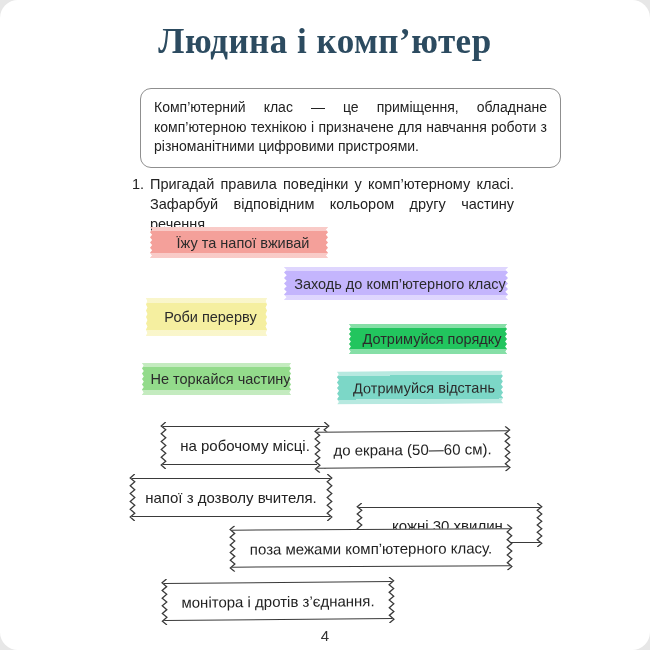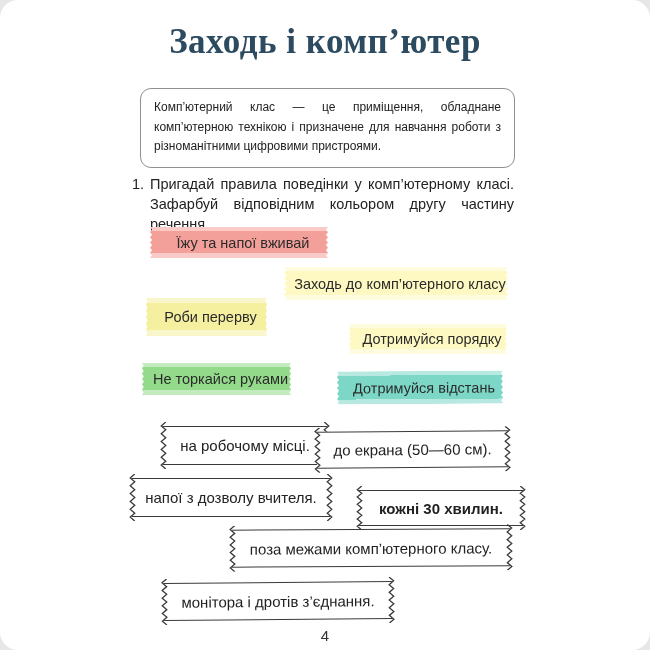--- a/index.html
+++ b/index.html
@@ -7,23 +7,23 @@
     position:relative;width:650px;height:650px;background:#ffffff;
     border-radius:18px;overflow:hidden;
     font-family:"Liberation Sans",sans-serif;color:#2b2b2b;
   }
   .page-title{
     position:absolute;top:22px;left:0;width:100%;text-align:center;
     font-family:"Liberation Serif",serif;font-weight:bold;font-size:35px;
     letter-spacing:.5px;color:#2c4b60;
   }
   .intro-box{
-    position:absolute;left:140px;top:88px;width:375px;box-sizing:border-box;
+    position:absolute;left:140px;top:88px;width:421px;box-sizing:border-box;
     border:1.3px solid #8f8f8f;border-radius:11px;padding:9px 13px 10px 13px;
-    font-size:12px;line-height:19.5px;text-align:justify;color:#222;
+    font-size:14px;line-height:19.5px;text-align:justify;color:#222;
   }
   .task{
     position:absolute;left:132px;top:174px;width:382px;display:flex;
     font-size:14.5px;line-height:20px;color:#222;
   }
   .task-number{flex:0 0 18px;}
   .task-text{flex:1;text-align:justify;}
   .tape{
     position:absolute;display:flex;align-items:center;justify-content:center;
     font-size:14.5px;color:#2b2b2b;
@@ -45,45 +45,45 @@
   .page-number{
     position:absolute;left:0;bottom:6px;width:100%;text-align:center;
     font-size:15px;color:#333;
   }
 </style>
 </head>
 <body>
 
 <div class="sheet">
 
-  <div class="page-title">Заходь і комп’ютер</div>
+  <div class="page-title">Людина і комп’ютер</div>
 
   <div class="intro-box">
     <span>Комп’ютерний клас — це приміщення, обладнане комп’ютерною технікою і призначене для навчання роботи з різноманітними цифровими пристроями.</span>
   </div>
 
   <div class="task">
     <span class="task-number">1.</span>
     <span class="task-text">Пригадай правила поведінки у комп’ютерному класі. Зафарбуй відповідним кольором другу частину речення.</span>
   </div>
 
   <div class="tape" style="left: 150px; top: 227px; width: 178px; height: 31px; background-color: rgb(244, 160, 154);">
     <span>Їжу та напої вживай</span>
   </div>
-  <div class="tape" style="left: 284px; top: 267px; width: 224px; height: 33px; background-color: #fef9c3;">
+  <div class="tape" style="left: 284px; top: 267px; width: 224px; height: 33px; background-color: #c4b5fd;">
     <span>Заходь до комп’ютерного класу</span>
   </div>
   <div class="tape" style="left: 146px; top: 298px; width: 121px; height: 38px; background-color: rgb(245, 239, 160);">
     <span>Роби перерву</span>
   </div>
-  <div class="tape" style="left: 349px; top: 324px; width: 158px; height: 30px; background-color: #fef9c3;">
+  <div class="tape" style="left: 349px; top: 324px; width: 158px; height: 30px; background-color: #22c55e;">
     <span>Дотримуйся порядку</span>
   </div>
   <div class="tape" style="left: 142px; top: 363px; width: 149px; height: 32px; background-color: rgb(147, 219, 139);">
-    <span>Не торкайся руками</span>
+    <span>Не торкайся частину</span>
   </div>
   <div class="tape" style="left: 337px; top: 371px; width: 166px; height: 33px; transform: rotate(-0.4deg); background-color: rgb(124, 215, 199);">
     <span>Дотримуйся відстань</span>
   </div>
 
   <div class="torn" style="left:133px;top:426px;width:164px;height:39px;margin-left:30px;">
     <svg class="zig left" viewBox="0 0 10 48" preserveAspectRatio="none">
         <path d="M7.5,0 L2.5,4 L7.5,8 L2.5,12 L7.5,16 L2.5,20 L7.5,24 L2.5,28 L7.5,32 L2.5,36 L7.5,40 L2.5,44 L7.5,48" stroke="#3a3a3a" stroke-width="1.4" fill="none"></path>
       </svg>
     <span>на робочому місці.</span>
@@ -105,21 +105,21 @@
   <div class="torn" style="left:132px;top:478px;width:198px;height:39px;">
     <svg class="zig left" viewBox="0 0 10 48" preserveAspectRatio="none">
         <path d="M7.5,0 L2.5,4 L7.5,8 L2.5,12 L7.5,16 L2.5,20 L7.5,24 L2.5,28 L7.5,32 L2.5,36 L7.5,40 L2.5,44 L7.5,48" stroke="#3a3a3a" stroke-width="1.4" fill="none"></path>
       </svg>
     <span>напої з дозволу вчителя.</span>
     <svg class="zig right" viewBox="0 0 10 48" preserveAspectRatio="none">
         <path d="M7.5,0 L2.5,4 L7.5,8 L2.5,12 L7.5,16 L2.5,20 L7.5,24 L2.5,28 L7.5,32 L2.5,36 L7.5,40 L2.5,44 L7.5,48" stroke="#3a3a3a" stroke-width="1.4" fill="none"></path>
       </svg>
   </div>
 
-  <div class="torn" style="left:359px;top:490px;width:164px;height:36px;font-weight:bold;">
+  <div class="torn" style="left:359px;top:507px;width:181px;height:36px;">
     <svg class="zig left" viewBox="0 0 10 48" preserveAspectRatio="none">
         <path d="M7.5,0 L2.5,4 L7.5,8 L2.5,12 L7.5,16 L2.5,20 L7.5,24 L2.5,28 L7.5,32 L2.5,36 L7.5,40 L2.5,44 L7.5,48" stroke="#3a3a3a" stroke-width="1.4" fill="none"></path>
       </svg>
     <span>кожні 30 хвилин.</span>
     <svg class="zig right" viewBox="0 0 10 48" preserveAspectRatio="none">
         <path d="M7.5,0 L2.5,4 L7.5,8 L2.5,12 L7.5,16 L2.5,20 L7.5,24 L2.5,28 L7.5,32 L2.5,36 L7.5,40 L2.5,44 L7.5,48" stroke="#3a3a3a" stroke-width="1.4" fill="none"></path>
       </svg>
   </div>
 
   <div class="torn" style="left:232px;top:529px;width:278px;height:38px;transform:rotate(-0.3deg);">

